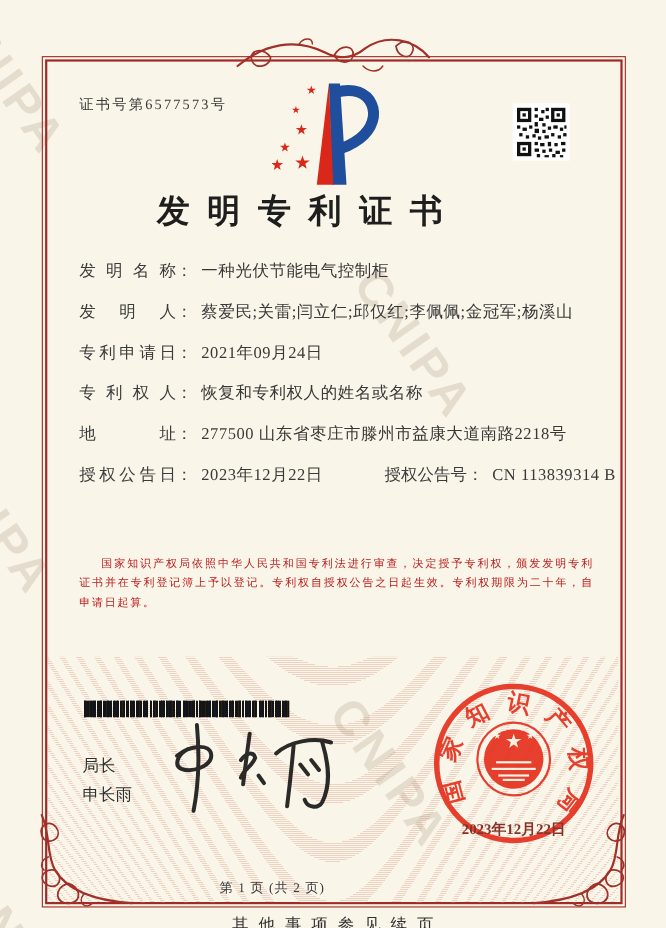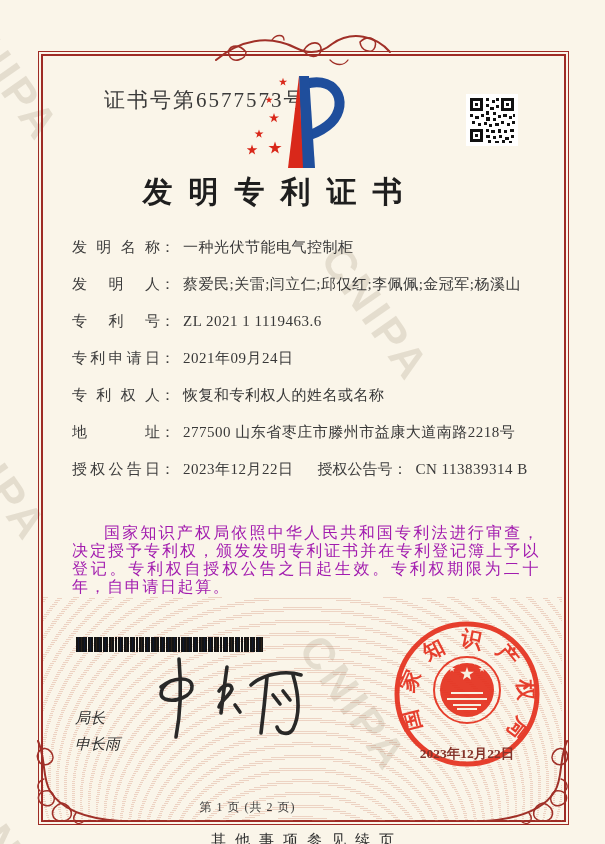--- a/index.html
+++ b/index.html
@@ -28,58 +28,58 @@
     content:"";position:absolute;inset:2px;border:2px solid #9e2b25;
   }
   
   .guilloche{
     position:absolute;left:43px;top:597px;width:519px;height:224px;
     background:repeating-radial-gradient(140% 100% at 50% 165%,
       rgba(203,122,96,0.28) 0 1px, rgba(203,122,96,0) 1px 6px);
   }
   .cert-no{
     position:absolute;left:72px;top:86px;
-    font-size:21px;letter-spacing:2px;color:#3a3a3a;margin-left:32px;
+    font-size:13px;letter-spacing:2px;color:#3a3a3a;
   }
   .title{
     position:absolute;left:0;top:172px;width:545px;text-align:center;
     font-size:30px;font-weight:bold;letter-spacing:16px;padding-left:16px;
     box-sizing:border-box;color:#1e1e1e;
   }
   .qr{
     position:absolute;left:466px;top:94px;width:52px;height:52px;
     background:#fff;padding:2px;box-sizing:border-box;
   }
   .fields{position:absolute;left:72px;top:237px;width:478px;font-size:15px;}
   .row{height:20px;line-height:20px;margin-bottom:17px;white-space:nowrap;}
   .lbl{
     display:inline-block;width:88px;text-align:justify;text-align-last:justify;
     color:#3c3c3c;vertical-align:top;
   }
   .colon{color:#3c3c3c;}
   .val{margin-left:8px;color:#383838;letter-spacing:0.5px;}
-  .pair2{margin-left:24px;}
+  .pair2{margin-left:56px;}
   .pair2 .lbl2{color:#3c3c3c;}
   .paras{
-    position:absolute;left:72px;top:524px;width:468px;
-    font-size:16px;line-height:18px;letter-spacing:1.6px;color:#a21caf;
+    position:absolute;left:72px;top:504px;width:468px;
+    font-size:10px;line-height:18px;letter-spacing:1.6px;color:#b91c1c;
     text-align:justify;
   }
   .paras p{margin:0 0 7px 0;text-indent:2em;}
   .barcode{
     position:absolute;left:76px;top:637px;width:187px;height:15px;
     background:
       repeating-linear-gradient(90deg,#141414 0 2px,transparent 2px 3px),
       repeating-linear-gradient(90deg,#2a2118 0 1px,transparent 1px 5px),
       repeating-linear-gradient(90deg,#10182a 0 3px,transparent 3px 7px);
   }
   .director{
-    position:absolute;left:75px;top:705px;
+    position:absolute;left:75px;top:684px;
     font-family:"Liberation Sans","DejaVu Sans",sans-serif;
-    font-size:15px;line-height:26px;color:#2f2f2f;font-weight:500;font-style:italic;
+    font-size:15px;line-height:26px;color:#2f2f2f;font-weight:500;
   }
   .page-info{
     position:absolute;left:0;top:799px;width:495px;text-align:center;
     font-size:12px;color:#3a3a3a;letter-spacing:1px;
   }
   .continuation{
     position:absolute;left:0;top:831px;width:605px;text-align:center;
     font-size:15px;color:#2f2f2f;letter-spacing:9px;padding-left:9px;
     box-sizing:border-box;
   }
@@ -206,23 +206,20 @@
 <div class="title">发明专利证书</div>
 
 <div class="fields">
   <div class="row">
     <span class="lbl">发明名称</span><span class="colon">：</span><span class="val">一种光伏节能电气控制柜</span>
   </div>
   <div class="row">
     <span class="lbl">发明人</span><span class="colon">：</span><span class="val">蔡爱民;关雷;闫立仁;邱仅红;李佩佩;金冠军;杨溪山</span>
   </div>
   <div class="row">
-    <span class="lbl">专利号</span><span class="colon">：</span><span class="val">ZL 2021 1 1119463.6</span>
-  </div>
-  <div class="row">
     <span class="lbl">专利申请日</span><span class="colon">：</span><span class="val">2021年09月24日</span>
   </div>
   <div class="row">
     <span class="lbl">专利权人</span><span class="colon">：</span><span class="val">恢复和专利权人的姓名或名称</span>
   </div>
   <div class="row">
     <span class="lbl">地址</span><span class="colon">：</span><span class="val">277500 山东省枣庄市滕州市益康大道南路2218号</span>
   </div>
   <div class="row">
     <span class="lbl">授权公告日</span><span class="colon">：</span><span class="val">2023年12月22日</span><span class="pair2"><span class="lbl2">授权公告号</span><span class="colon">：</span><span class="val">CN 113839314 B</span></span>

